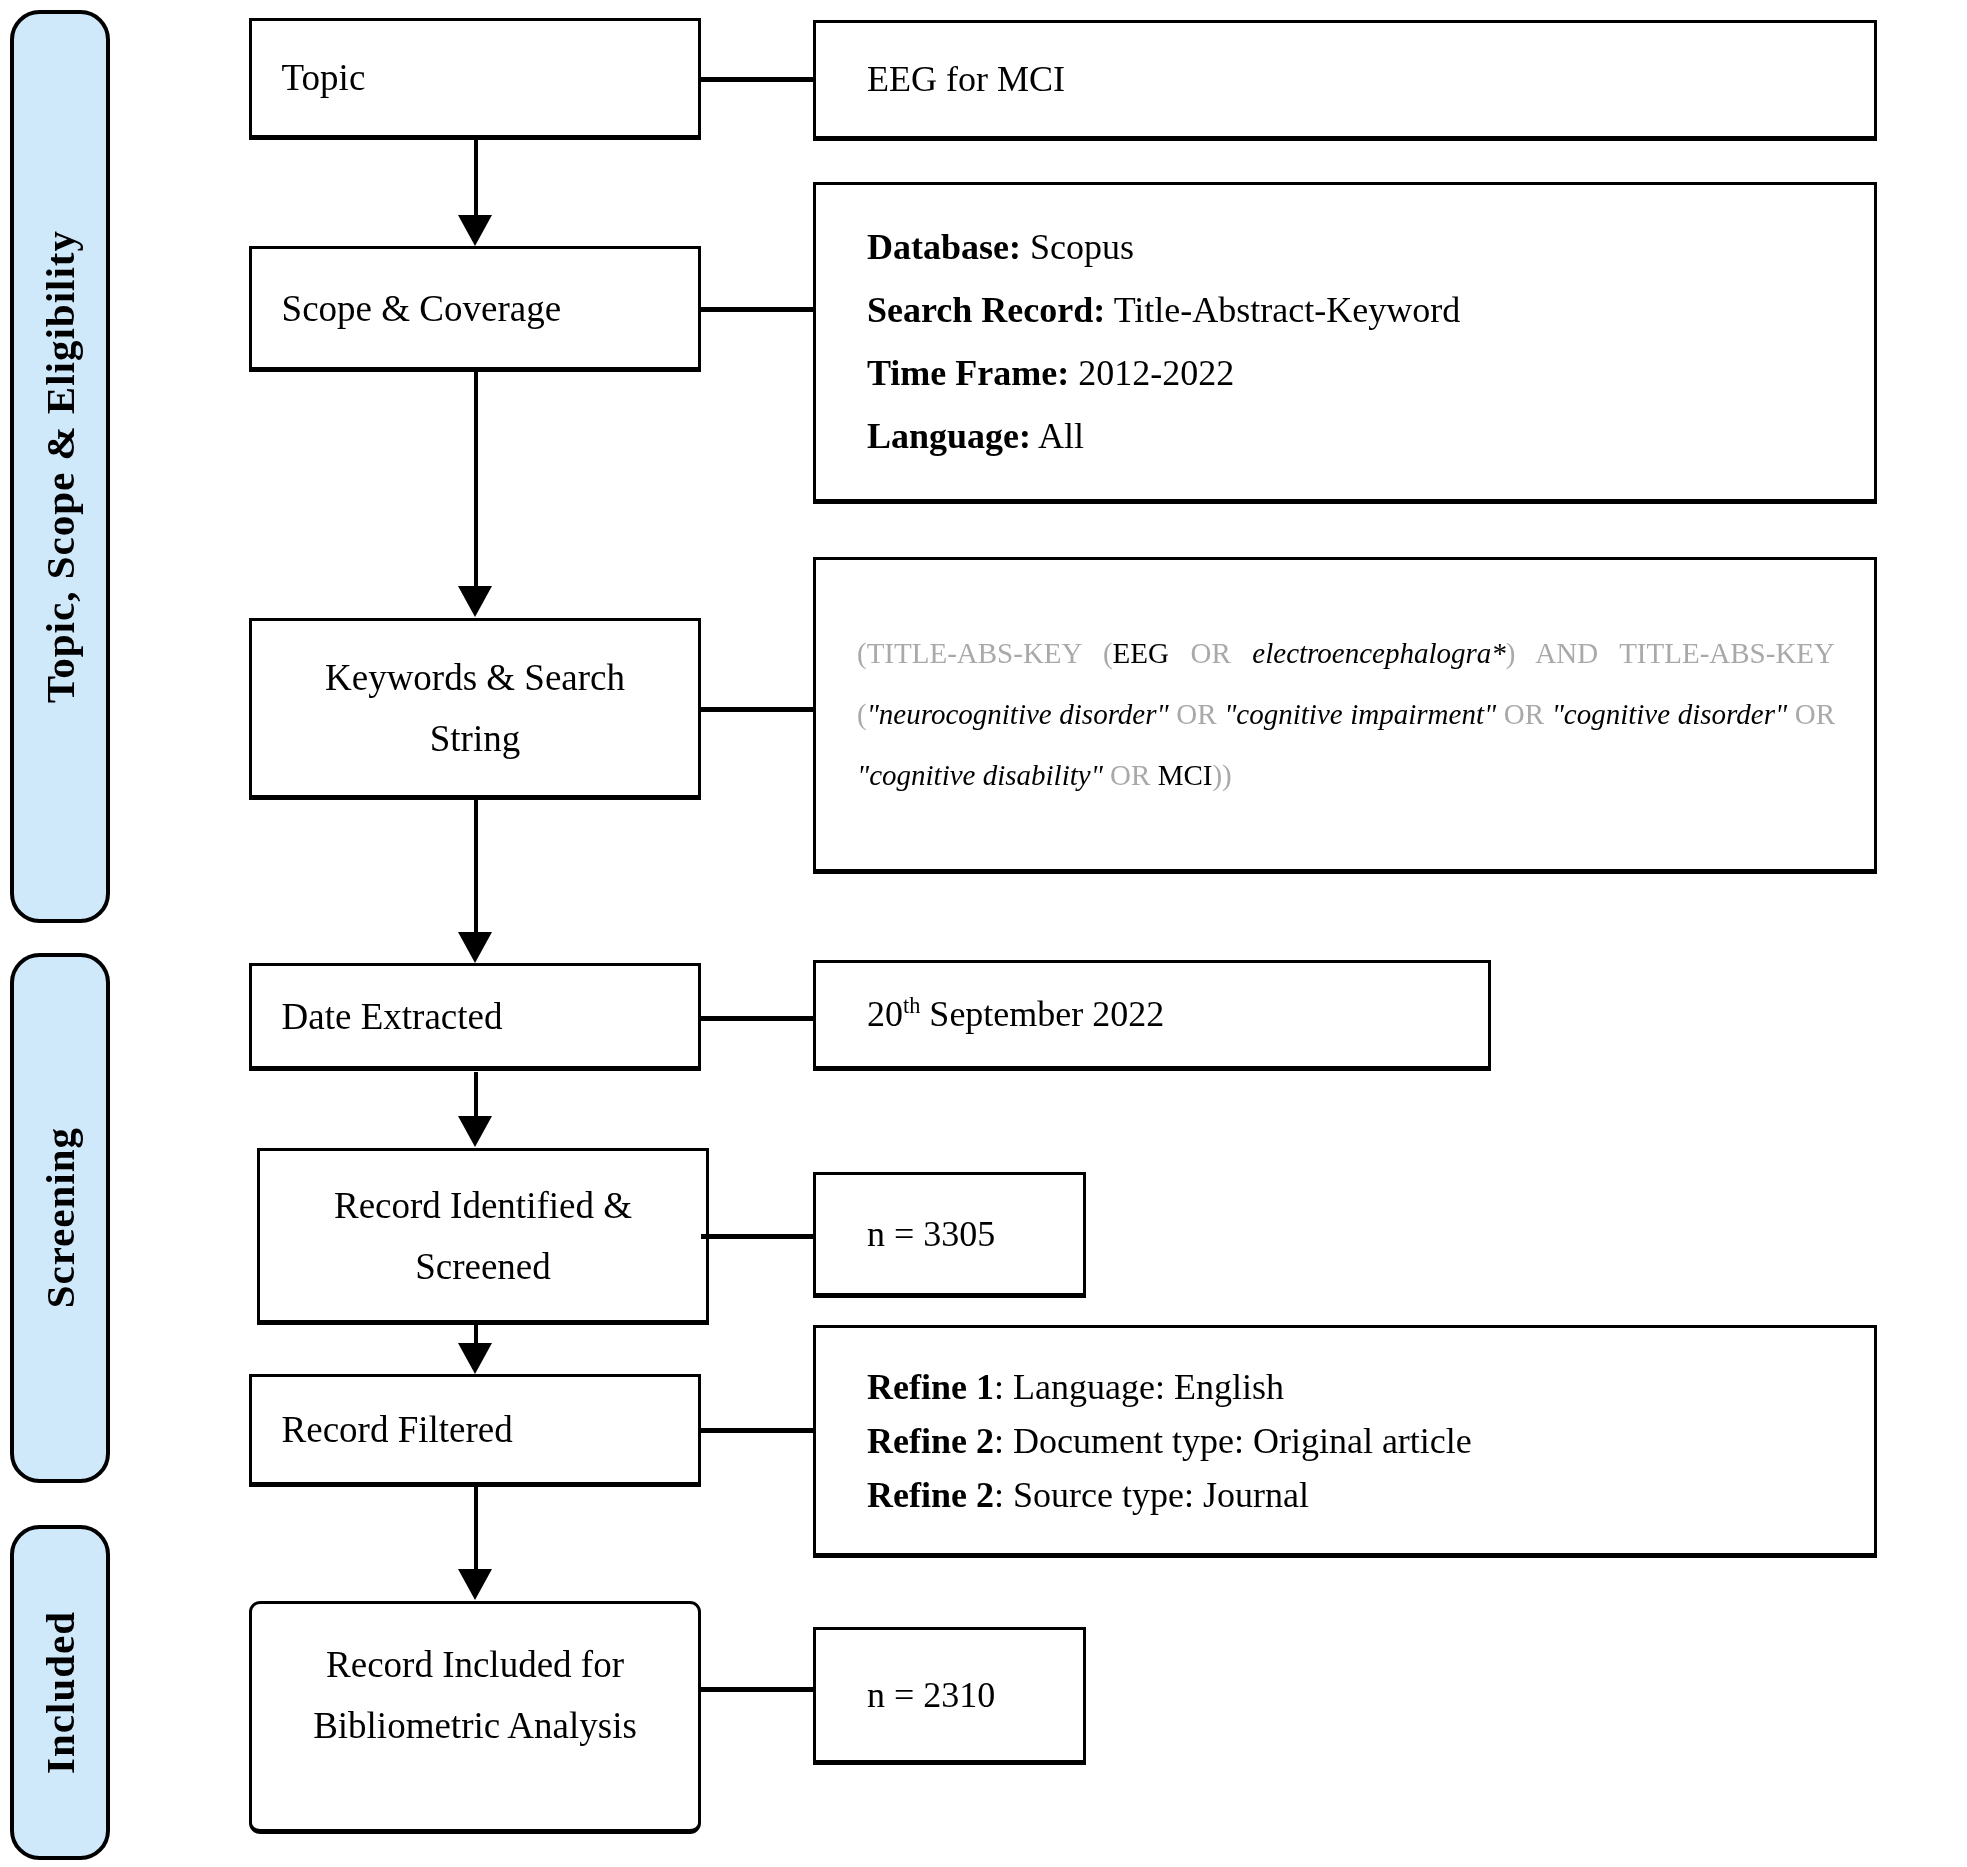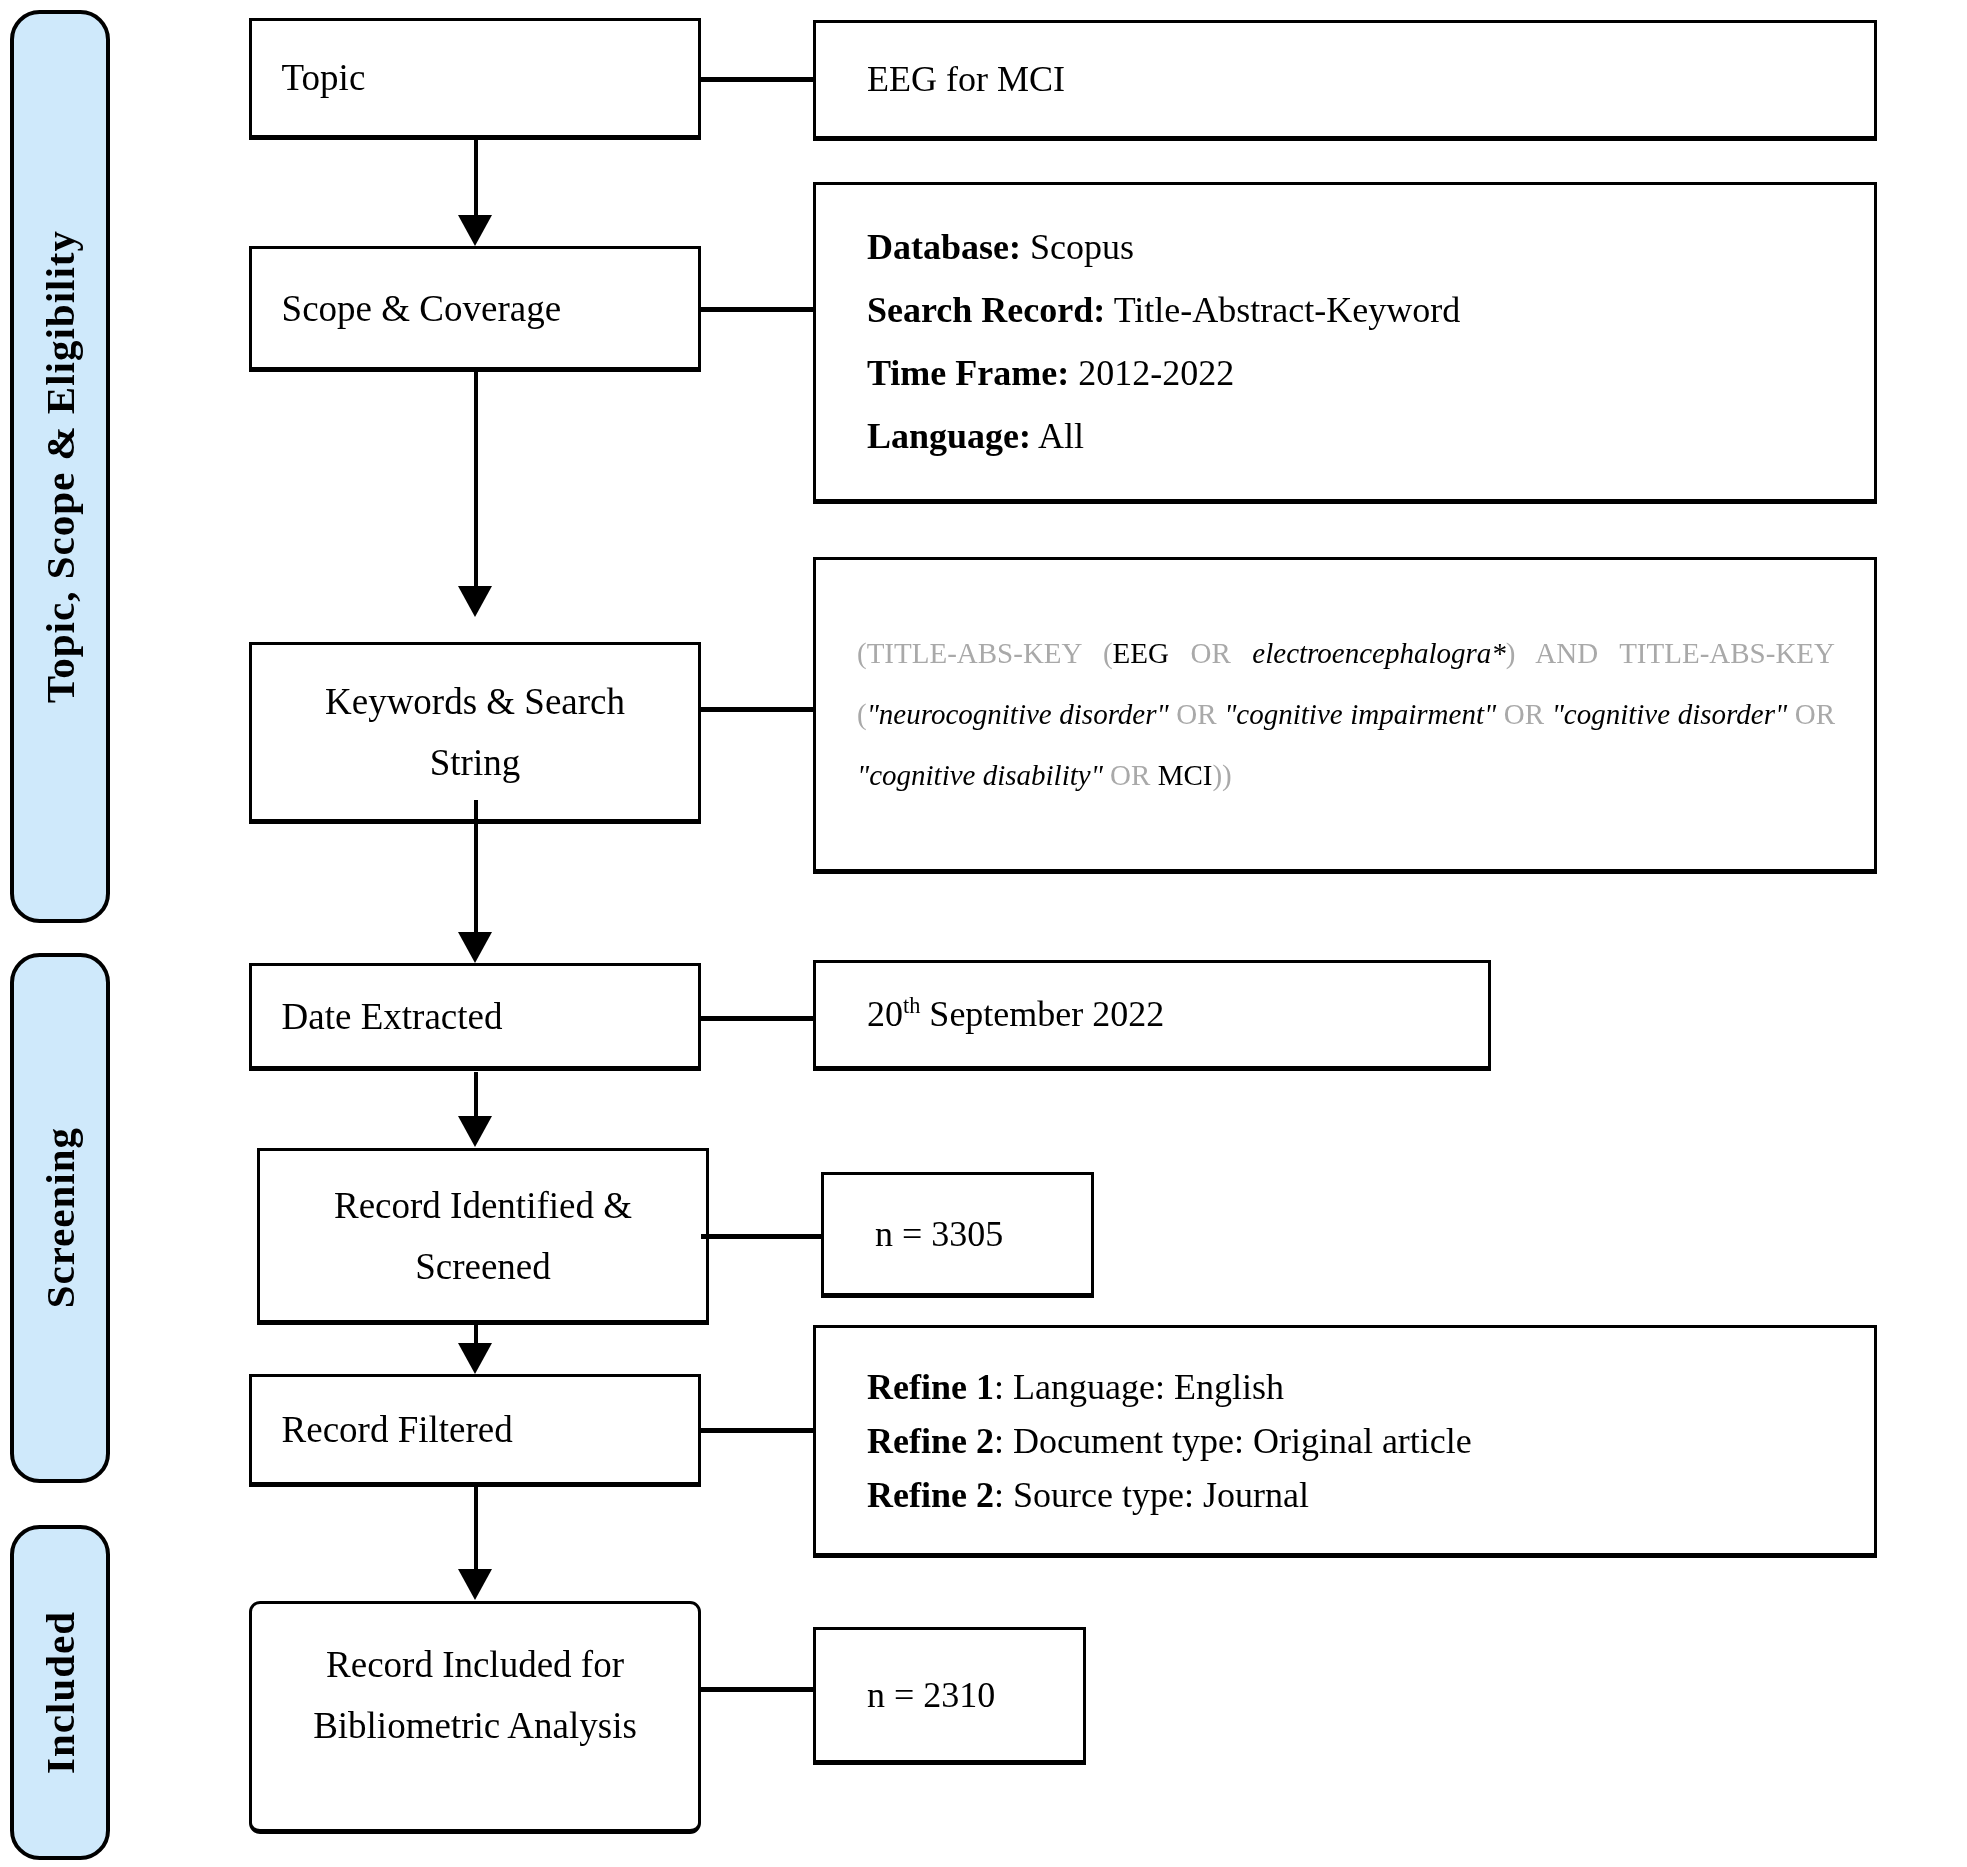--- a/index.html
+++ b/index.html
@@ -84,21 +84,21 @@
   <div class="side-bar" style="top:1525px;height:335px;">
     <span class="vlabel">Included</span>
   </div>
 
   <div class="flow-box" style="top:17.7px;height:122px;">
     <span>Topic</span>
   </div>
   <div class="flow-box" style="top:246px;height:126px;">
     <span>Scope &amp; Coverage</span>
   </div>
-  <div class="flow-box" style="top:618px;height:182px;margin-top:24px;">
+  <div class="flow-box" style="top:618px;height:182px;">
     <span>Keywords &amp; Search String</span>
   </div>
   <div class="flow-box" style="top:963px;height:108px;">
     <span>Date Extracted</span>
   </div>
   <div class="flow-box" style="top:1148px;height:177px;margin-left:8px;">
     <span>Record Identified &amp; Screened</span>
   </div>
   <div class="flow-box" style="top:1374px;height:113px;">
     <span>Record Filtered</span>
@@ -145,21 +145,21 @@
   </div>
 
   <div class="detail-box searchbox" style="top:557px;height:317px;width:1064px;">
     <div><span class="muted">(TITLE-ABS-KEY (</span><span>EEG</span><span class="muted"> OR </span><span class="em">electroencephalogra*</span><span class="muted">) AND TITLE-ABS-KEY (</span><span class="em">"neurocognitive disorder"</span><span class="muted"> OR </span><span class="em">"cognitive impairment"</span><span class="muted"> OR </span><span class="em">"cognitive disorder"</span><span class="muted"> OR </span><span class="em">"cognitive disability"</span><span class="muted"> OR </span><span>MCI</span><span class="muted">))</span></div>
   </div>
 
   <div class="detail-box" style="top:960px;height:111px;width:678px;">
     <div class="line"><span>20</span><sup>th</sup><span> September 2022</span></div>
   </div>
 
-  <div class="detail-box" style="top:1172px;height:126px;width:273px;margin-left:8px;">
+  <div class="detail-box" style="top:1172px;height:126px;width:273px;">
     <div class="line">n = 3305</div>
   </div>
 
   <div class="detail-box refine" style="top:1317px;height:233px;width:1064px;margin-top:8px;">
     <div class="line"><b>Refine 1</b><span>: Language: English</span></div>
     <div class="line"><b>Refine 2</b><span>: Document type: Original article</span></div>
     <div class="line"><b>Refine 2</b><span>: Source type: Journal</span></div>
   </div>
 
   <div class="detail-box" style="top:1627px;height:138px;width:273px;">

